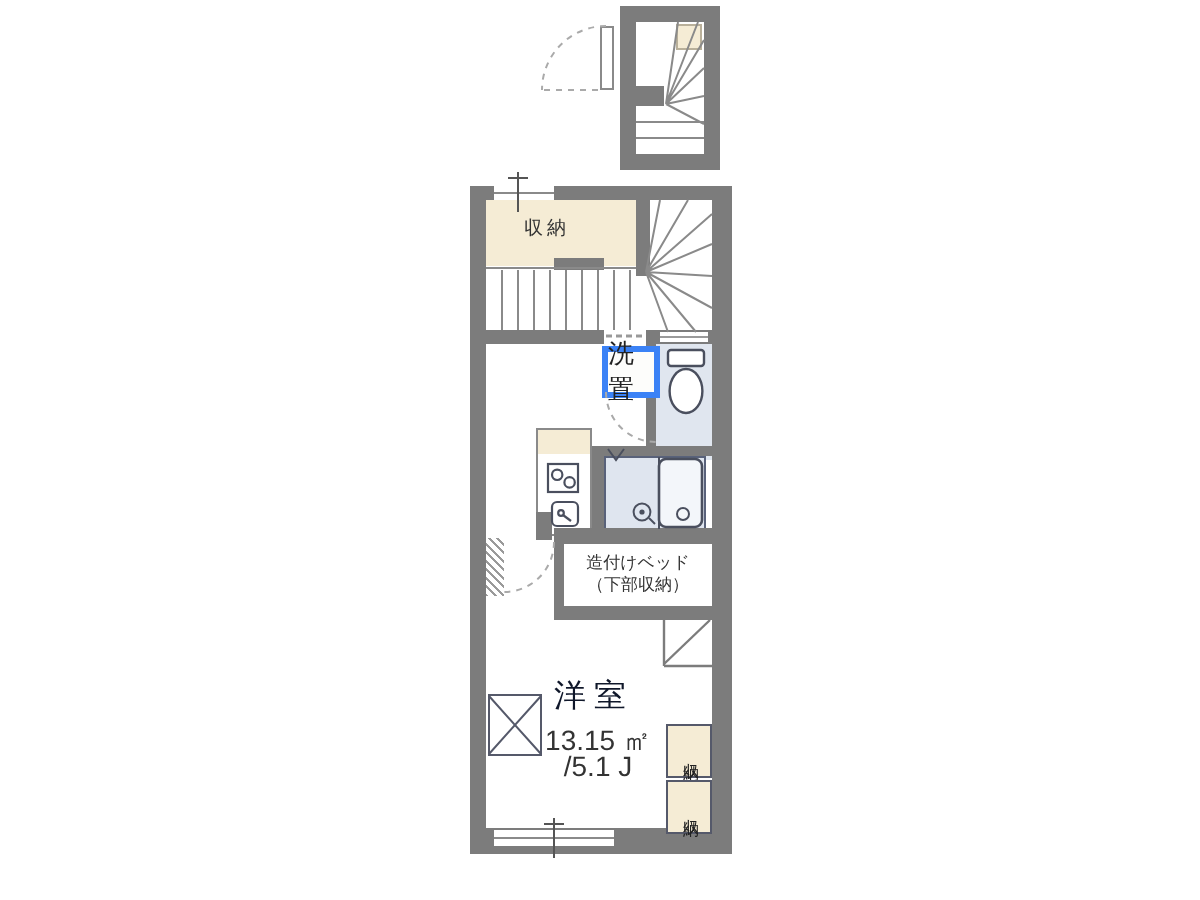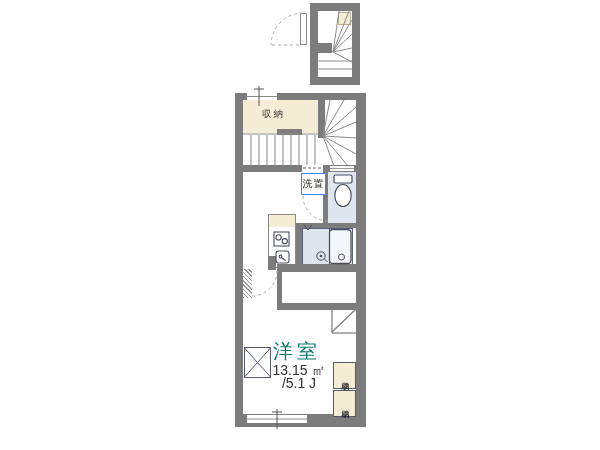--- a/index.html
+++ b/index.html
@@ -4,29 +4,29 @@
 <style>
   html,body{margin:0;padding:0;background:#ffffff;}
   .canvas{position:relative;width:600px;height:438px;background:#ffffff;overflow:hidden;
           font-family:"Liberation Sans","DejaVu Sans",sans-serif;color:#333;}
   .wall{position:absolute;background:#7c7c7c;}
   .white{position:absolute;background:#ffffff;}
   .cream{position:absolute;background:#f5ecd5;}
   .wet{position:absolute;background:#e0e6ef;}
   .label{position:absolute;color:#333;}
   .storage-label{font-size:9.5px;letter-spacing:2px;}
-  .washer-box{position:absolute;background:#fdfdfb;border:1px solid #3b82f6;
-              display:flex;align-items:center;justify-content:center;font-size:10px;letter-spacing:1px;color:#222;}
+  .washer-box{position:absolute;background:#fdfdfb;border:3px solid #3b82f6;
+              display:flex;align-items:center;justify-content:center;font-size:13px;letter-spacing:1px;color:#222;}
   .kitchen-block{position:absolute;background:#ffffff;border:1px solid #8a8a8a;box-sizing:border-box;}
   .bath-floor{position:absolute;background:#dfe5ef;border:1px solid #59627a;box-sizing:border-box;}
   .bed-label{position:absolute;text-align:center;font-size:8.5px;line-height:11px;color:#333;}
   .closet{position:absolute;background:#f5ecd5;border:1px solid #55596a;box-sizing:border-box;
           display:flex;align-items:center;justify-content:center;}
   .closet span{writing-mode:vertical-rl;text-orientation:upright;font-size:8px;line-height:8px;letter-spacing:1px;color:#222;}
-  .room-name{font-size:20px;letter-spacing:4px;color:#0f766e;text-align:center;}
+  .room-name{font-size:16px;letter-spacing:4px;color:#0f172a;text-align:center;}
   .room-area{font-size:14px;color:#333;text-align:center;}
   .door-leaf{position:absolute;background:#ffffff;border:1px solid #8a8a8a;box-sizing:border-box;}
   .win{position:absolute;background:#ffffff;}
   .hatch{position:absolute;background:repeating-linear-gradient(45deg,#9a9a9a 0,#9a9a9a 1px,#ffffff 1px,#ffffff 3px);}
   .winbox{position:absolute;background:#ffffff;border:1px solid #55596a;box-sizing:border-box;}
   svg.overlay{position:absolute;left:0;top:0;pointer-events:none;}
 </style>
 </head>
 <body>
 
@@ -63,20 +63,24 @@
   <div class="cream" style="left:269px;top:215px;width:26px;height:12px"></div>
   <div class="wall" style="left:268px;top:256px;width:8px;height:14px"></div>
 
   <div class="wall" style="left:296px;top:223px;width:60px;height:5px"></div>
   <div class="wall" style="left:296px;top:228px;width:6px;height:39px"></div>
   <div class="bath-floor" style="left:302px;top:228px;width:51px;height:37px"></div>
 
   <div class="wall" style="left:277px;top:264px;width:79px;height:8px"></div>
   <div class="wall" style="left:277px;top:272px;width:5px;height:38px"></div>
   <div class="wall" style="left:277px;top:303px;width:79px;height:7px"></div>
+  <div class="bed-label" style="left:282px;top:276px;width:74px">
+    <div>造付けベッド</div>
+    <div>（下部収納）</div>
+  </div>
 
   <div class="hatch" style="left:243px;top:269px;width:9px;height:29px"></div>
 
   <div class="label room-name" style="left:261px;top:338px;width:72px">洋室</div>
   <div class="label room-area" style="left:261px;top:362px;width:76px">13.15 ㎡</div>
   <div class="label room-area" style="left:261px;top:375px;width:76px">/5.1 J</div>
 
   <div class="winbox" style="left:244px;top:347px;width:27px;height:31px"></div>
 
   <div class="closet" style="left:333px;top:362px;width:23px;height:27px">

